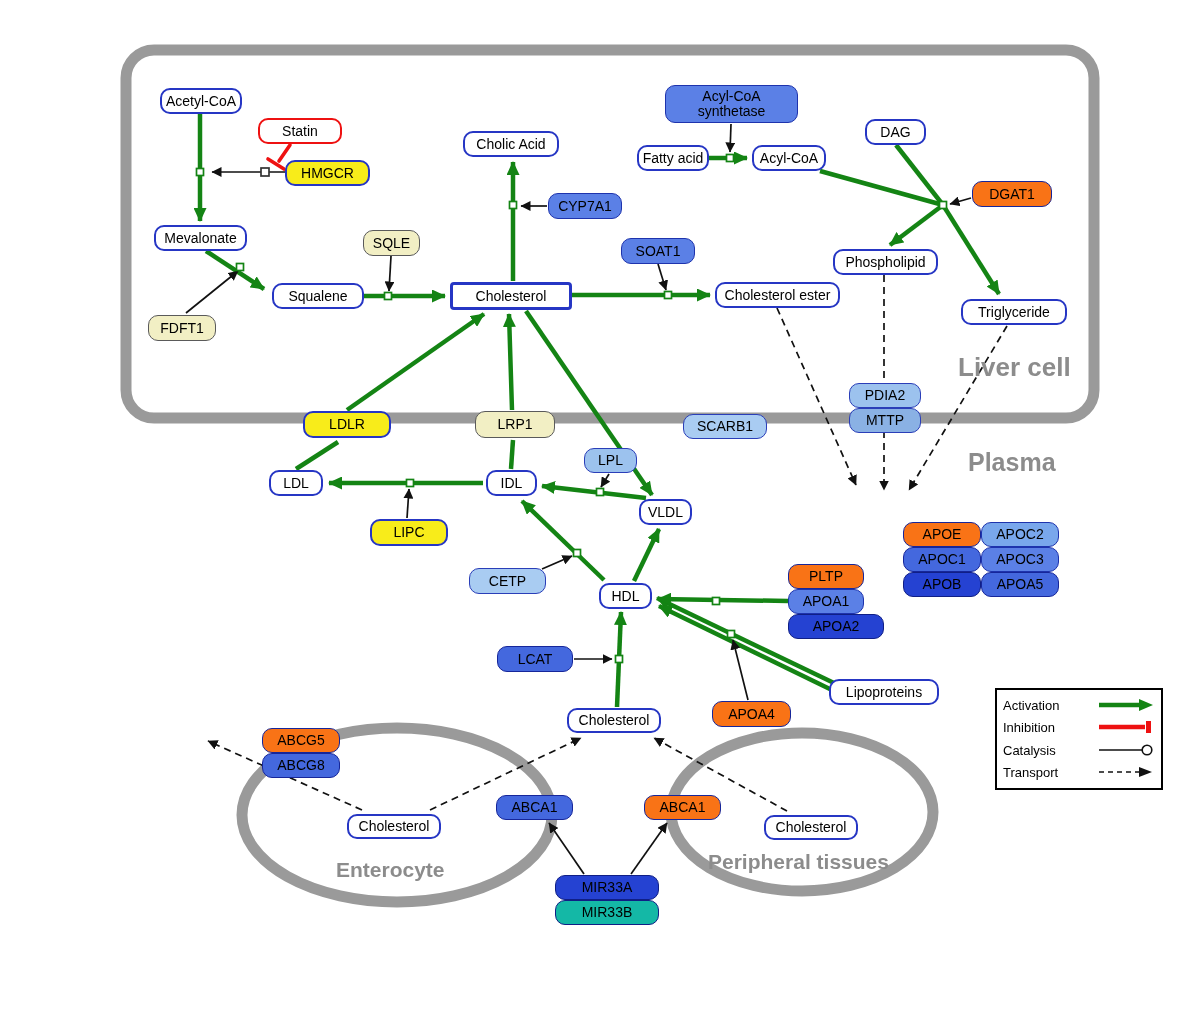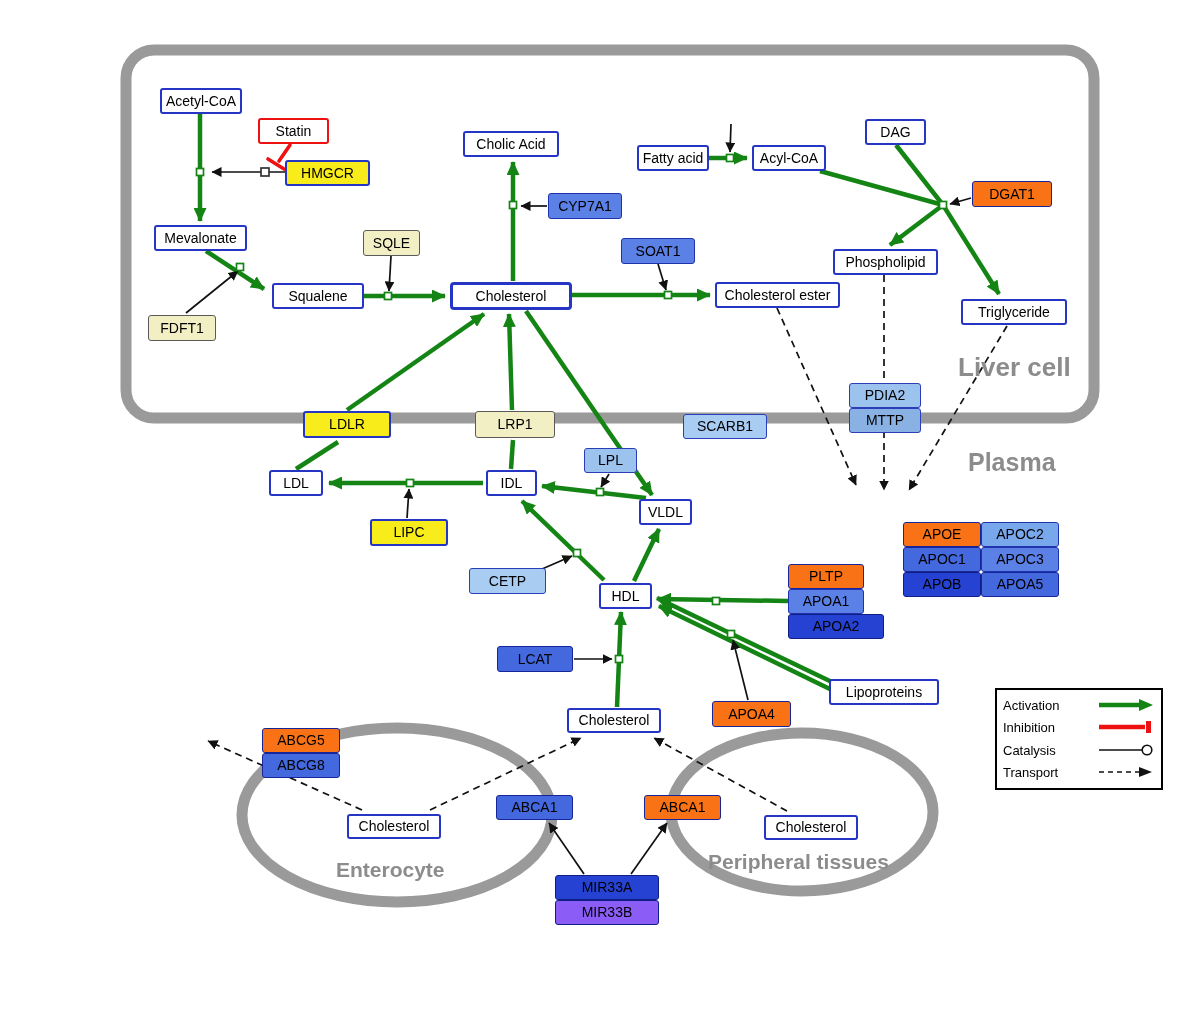--- a/index.html
+++ b/index.html
@@ -3,35 +3,35 @@
 <meta charset="utf-8">
 <style>
   *{margin:0;padding:0;box-sizing:border-box}
   html,body{background:#fff}
   body{font-family:"Liberation Sans",sans-serif;color:#000}
   .canvas{position:relative;width:1200px;height:1013px;background:#fff;overflow:hidden}
   .edges{position:absolute;left:0;top:0;width:1200px;height:1013px}
   
   .n{position:absolute;height:26px;display:flex;align-items:center;justify-content:center;
      text-align:center;font-size:14px;line-height:1.05;color:#000;background:#fff;
-     border:2px solid #2636c4;border-radius:3px;padding:0 2px;white-space:nowrap}
+     border:2px solid #2636c4;border-radius:10px;padding:0 2px;white-space:nowrap}
   .wrap{white-space:normal}
   .thick{border-width:3px;border-radius:4px}
   .redb{border-color:#ee1111}
   .yellow{background:#f8ec1a}
   .paleyellow{background:#f2efc4;border:1.6px solid #5a5a5a}
   .bl{background:#9cc2ee;border:1.6px solid #2a3eb8}
   .bl2{background:#8ab1e4;border:1.6px solid #2a3eb8}
   .bll{background:#a9ccf2;border:1.6px solid #2a3eb8}
   .bml{background:#79a7ec;border:1.6px solid #1e33ad}
   .bm{background:#5b80e6;border:1.6px solid #1e33ad}
   .bd{background:#f97316;border:1.6px solid #16269a}
   .bd2{background:#4468de;border:1.6px solid #16269a}
   .bdk{background:#2542d2;border:1.6px solid #101f86}
-  .bdk2{background:#8b5cf6;border:1.6px solid #101f86}
+  .bdk2{background:#14b8a6;border:1.6px solid #101f86}
   .h25{height:25px}.h27{height:27px}.h28{height:28px}.h38{height:38px}
   
   .clabel{position:absolute;color:#8c8c8c;font-weight:bold;white-space:nowrap}
   
   .legend{position:absolute;left:995px;top:688px;width:168px;height:102px;background:#fff;
           border:2px solid #000;display:flex;flex-direction:column;justify-content:space-around;
           padding:4px 6px}
   .lrow{display:flex;justify-content:space-between}
   .ltext{font-size:13px;color:#000}
 </style>
@@ -130,31 +130,32 @@
       <rect x="261" y="168" width="8" height="8" stroke="#333"></rect>
     </g>
   </svg>
 
   <div class="clabel" style="left:958px;top:352px;font-size:26px">Liver cell</div>
   <div class="clabel" style="left:968px;top:448px;font-size:25px">Plasma</div>
   <div class="clabel" style="left:336px;top:858px;font-size:21px">Enterocyte</div>
   <div class="clabel" style="left:708px;top:850px;font-size:21px">Peripheral tissues</div>
 
   <div class="n" style="left:160px;top:88px;width:82px">Acetyl-CoA</div>
-  <div class="n redb" style="left:258px;top:118px;width:71px">Statin</div>
+  <div class="n redb" style="left:258px;top:118px;width:84px">Statin</div>
   <div class="n yellow" style="left:285px;top:160px;width:85px">HMGCR</div>
   <div class="n" style="left:154px;top:225px;width:93px">Mevalonate</div>
   <div class="n paleyellow" style="left:363px;top:230px;width:57px">SQLE</div>
   <div class="n paleyellow" style="left:148px;top:315px;width:68px">FDFT1</div>
   <div class="n" style="left:272px;top:283px;width:92px">Squalene</div>
   <div class="n thick h28" style="left:450px;top:282px;width:122px">Cholesterol</div>
   <div class="n" style="left:463px;top:131px;width:96px">Cholic Acid</div>
   <div class="n bm" style="left:548px;top:193px;width:74px">CYP7A1</div>
   <div class="n bm" style="left:621px;top:238px;width:74px">SOAT1</div>
   <div class="n" style="left:715px;top:282px;width:125px">Cholesterol ester</div>
+  <div class="n bm h38 wrap" style="left:665px;top:85px;width:133px">Acyl-CoA synthetase</div>
   <div class="n" style="left:637px;top:145px;width:72px">Fatty acid</div>
   <div class="n" style="left:752px;top:145px;width:74px">Acyl-CoA</div>
   <div class="n" style="left:865px;top:119px;width:61px">DAG</div>
   <div class="n bd" style="left:972px;top:181px;width:80px">DGAT1</div>
   <div class="n" style="left:833px;top:249px;width:105px">Phospholipid</div>
   <div class="n" style="left:961px;top:299px;width:106px">Triglyceride</div>
   <div class="n bl h25" style="left:849px;top:383px;width:72px">PDIA2</div>
   <div class="n bl2 h25" style="left:849px;top:408px;width:72px">MTTP</div>
 
   <div class="n yellow h27" style="left:303px;top:411px;width:88px">LDLR</div>

